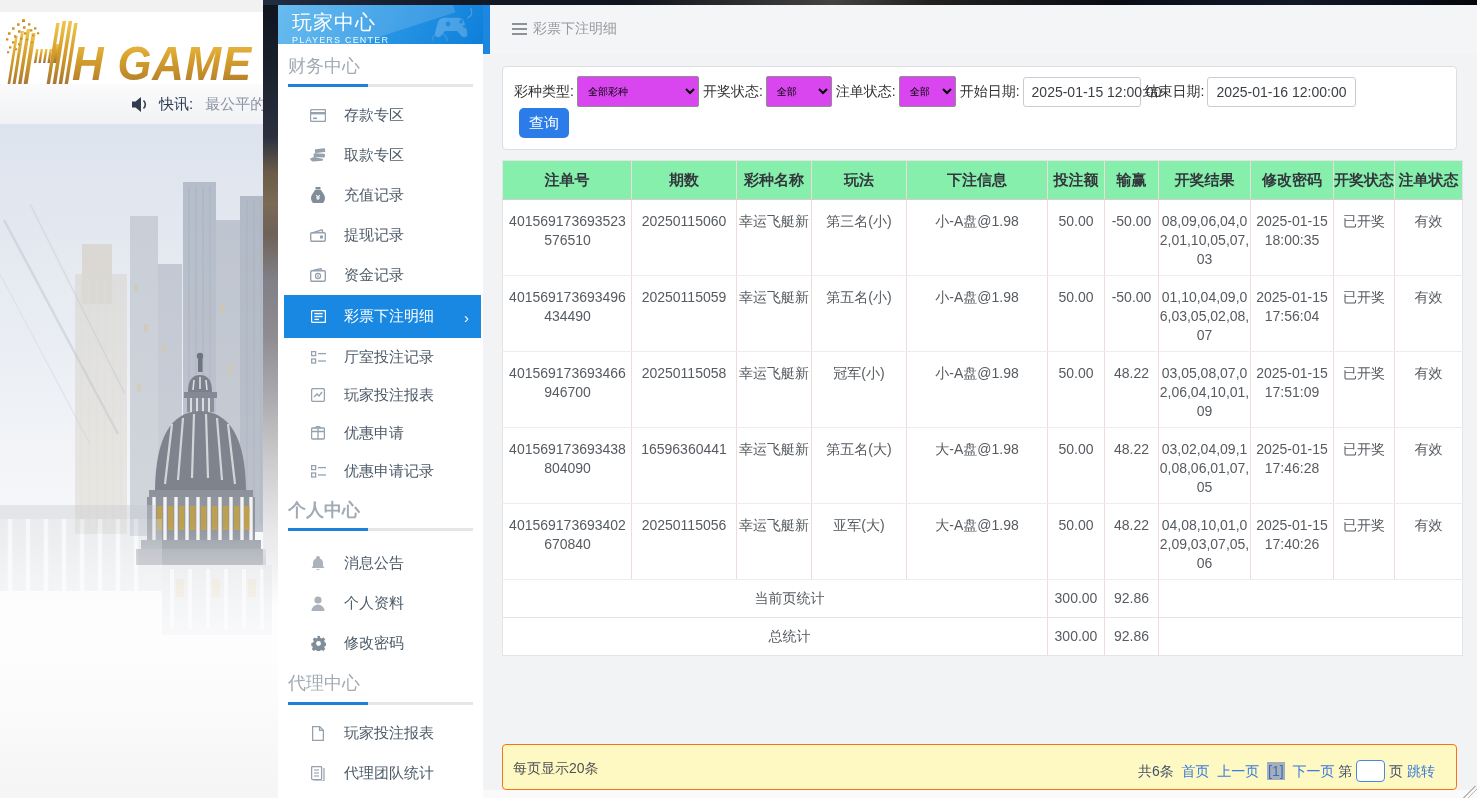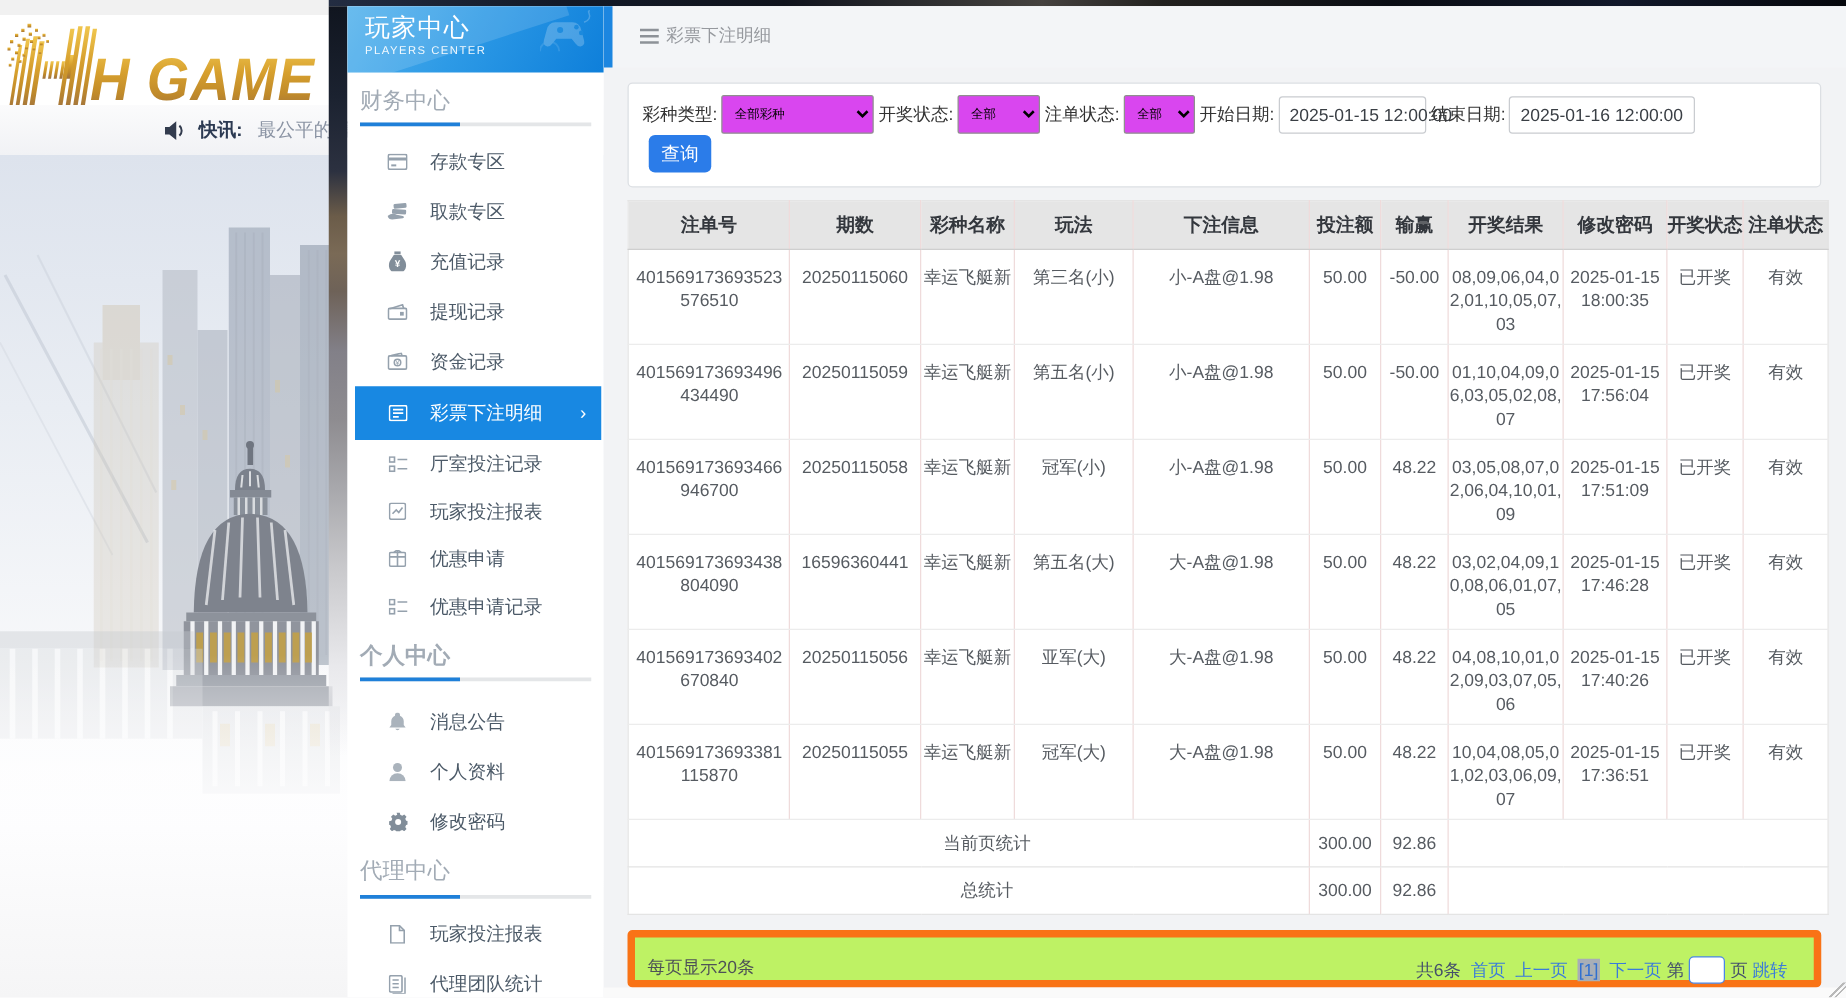--- a/index.html
+++ b/index.html
@@ -6,34 +6,34 @@
 html,body { width:1477px; height:798px; overflow:hidden; font-family:"Liberation Sans", sans-serif; background:#fff; }
 #stage { position:relative; width:1477px; height:798px; overflow:hidden; }
 
 
 #leftsite { position:absolute; left:0; top:0; width:1477px; height:798px; }
 #topstrip { position:absolute; left:0; top:0; width:1477px; height:12px; background:#f1f1f1; }
 #logoband { position:absolute; left:0; top:12px; width:1477px; height:72px; background:#fff; }
 #ticker { position:absolute; left:0; top:84px; width:1477px; height:40px;
   background:linear-gradient(#fbfbfc,#f1f2f5); display:flex; align-items:center; }
 #ticker .spk { margin-left:131px; }
-#ticker .kx { font-size:15px; font-weight:bold; color:#2c3a52; margin-left:9px; }
+#ticker .kx { font-size:15px; font-weight:normal; color:#2c3a52; margin-left:9px; }
 #ticker .tx { font-size:15px; color:#8a93a3; margin-left:12px; white-space:nowrap; }
 #cityband { position:absolute; left:0; top:124px; width:1477px; height:674px;
   background:linear-gradient(#dde3ed 0%, #e9edf3 30%, #f7f8fa 60%, #ffffff 80%, #f4f4f4 100%); }
 
 
 #darktop { position:absolute; left:263px; top:0; width:1214px; height:5px;
   background:linear-gradient(90deg,#232d42 0%,#131a28 15%,#10141d 30%,#45423f 47%,#22211f 55%,#0a0d14 70%,#11182a 85%,#05070c 100%); }
 #darkleft { position:absolute; left:263px; top:5px; width:15px; height:600px;
   background:linear-gradient(#10151f 0%,#1b2230 12%,#2c3140 22%,#6b5c49 28%,#7a6a56 33%,#6e6258 38%,#828088 46%,#8e8c90 55%,#a7a7ab 64%,#c9c9cc 75%,#e9e9ec 88%,rgba(238,239,241,0) 100%); }
 
 
 #sidebar { position:absolute; left:278px; top:5px; width:205px; height:793px; background:#fff; }
-#sbhead { position:relative; width:205px; height:53px; background:linear-gradient(118deg,#51b1ec 0%,#2d9ae6 45%,#0e7fda 100%); overflow:hidden; }
+#sbhead { position:relative; width:205px; height:39px; background:linear-gradient(118deg,#51b1ec 0%,#2d9ae6 45%,#0e7fda 100%); overflow:hidden; }
 #sbhead .sweep { position:absolute; left:-30px; top:-40px; width:200px; height:80px; background:rgba(255,255,255,.14); transform:rotate(-18deg); }
 #sbhead h1 { position:absolute; left:14px; top:4px; font-size:20px; font-weight:normal; color:#fff; letter-spacing:1px; }
 #sbhead .sub { position:absolute; left:14px; top:30px; font-size:9px; color:rgba(255,255,255,.92); letter-spacing:1.2px; }
 .sbsect { padding-left:10px; }
 .sbsect .st { font-size:18px; color:#a2abb5; line-height:20px; height:20px; }
 .sbsect .ul { position:relative; height:3px; background:#e4e6e8; width:185px; margin-top:8px; }
 .sbsect .ul i { position:absolute; left:0; top:0; width:80px; height:3px; background:#1f80d9; }
 .mi { position:relative; height:40px; display:flex; align-items:center; color:#4c5a68; font-size:15px; }
 .mi .ic { width:16px; height:16px; margin-left:32px; display:flex; align-items:center; justify-content:center; }
 .mi .tx { margin-left:18px; }
@@ -53,33 +53,33 @@
   border:1px solid #dcdfe3; border-radius:4px; font-size:15px; color:#333; }
 #filter .r1 { position:absolute; left:11px; top:9px; height:31px; display:flex; align-items:center; white-space:nowrap; }
 #filter label { margin:0 3px 0 0; font-size:14px; }
 #filter select { margin-right:4px; height:31px; font-size:10px; font-family:"Liberation Sans",sans-serif; background:#d946ef; border:1px solid #8f8f8f; border-radius:2px; color:#000; padding-left:6px; }
 #filter .dt { margin-right:4px; height:30px; border:1px solid #c9ccd0; border-radius:3px; font-size:14px; color:#3a3f45; padding-left:8px; display:inline-flex; align-items:center; background:#fff; }
 #filter .btn { position:absolute; left:16px; top:41px; width:50px; height:30px; background:#2b7ce9; color:#fff;
   font-size:15px; border:none; border-radius:5px; display:flex; align-items:center; justify-content:center; }
 
 table#tbl { position:absolute; left:19px; top:155px; width:960px; border-collapse:collapse; table-layout:fixed;
   background:#fff; font-size:14px; color:#565b61; }
-#tbl th { height:39px; background:#e5e5e5; border:1px solid #efdbdb; border-top:1px solid #e4e4e4; border-bottom:1px solid #cfcfcf;
+#tbl th { height:39px; background:#86efac; border:1px solid #efdbdb; border-top:1px solid #e4e4e4; border-bottom:1px solid #cfcfcf;
   font-size:15px; color:#33373d; font-weight:bold; text-align:center; padding:0; white-space:nowrap; }
 #tbl td { height:76px; border:1px solid #efdbdb; border-top:1px solid #ececec; border-bottom:1px solid #ececec;
   text-align:center; vertical-align:top; padding:12px 2px 2px; line-height:19px; word-break:break-all; }
 #tbl th:first-child, #tbl td:first-child { border-left:1px solid #e4e4e4; }
 #tbl th:last-child, #tbl td:last-child { border-right:1px solid #e4e4e4; }
 #tbl td:nth-child(8) { padding-left:0; padding-right:0; }
 #tbl td:first-child { padding-left:4px; padding-right:3px; }
 #tbl tr.sum td { height:38px; vertical-align:middle; padding:0 2px; border-top:1px solid #e4e4e4; border-bottom:1px solid #e4e4e4; }
 #tbl tr:last-child td { border-bottom:1px solid #e4e4e4; }
 
-#pager { position:absolute; left:19px; top:739px; width:955px; height:46px; background:#bef264;
-  border:6px solid #f97316; border-radius:4px; font-size:14px; color:#4e5257; }
+#pager { position:absolute; left:19px; top:739px; width:955px; height:46px; background:#fef9c3;
+  border:1px solid #f97316; border-radius:4px; font-size:14px; color:#4e5257; }
 #pager .lft { position:absolute; left:10px; top:15px; }
 #pager .rgt { position:absolute; right:21px; top:15px; white-space:nowrap; color:#44506b; }
 #pager a { color:#3a7bdb; text-decoration:none; }
 #pager .cur { background:#a8aeb6; color:#2f6fd0; padding:1px 1px; }
 #pager .jump { display:inline-block; width:29px; height:22px; border:1px solid #4a86e8; border-radius:4px; background:#fff; vertical-align:-6px; }
 #botwhite { position:absolute; left:0px; top:785px; width:994px; height:13px; background:#fafafa; }
 </style>
 </head>
 <body>
 <div id="stage">
@@ -618,33 +618,20 @@
             <td>幸运飞艇新</td>
             <td>亚军(大)</td>
             <td>大-A盘@1.98</td>
             <td>50.00</td>
             <td>48.22</td>
             <td>04,08,10,01,02,09,03,07,05,06</td>
             <td>2025-01-15 17:40:26</td>
             <td>已开奖</td>
             <td>有效</td>
       </tr>
-      <tr>
-        <td>401569173693381115870</td>
-            <td>20250115055</td>
-            <td>幸运飞艇新</td>
-            <td>冠军(大)</td>
-            <td>大-A盘@1.98</td>
-            <td>50.00</td>
-            <td>48.22</td>
-            <td>10,04,08,05,01,02,03,06,09,07</td>
-            <td>2025-01-15 17:36:51</td>
-            <td>已开奖</td>
-            <td>有效</td>
-      </tr>
       <tr class="sum">
         <td colspan="5" style="text-indent:29px;">当前页统计</td>
             <td>300.00</td>
             <td>92.86</td>
             <td colspan="4"></td>
       </tr>
       <tr class="sum">
         <td colspan="5" style="text-indent:29px;">总统计</td>
             <td>300.00</td>
             <td>92.86</td>

